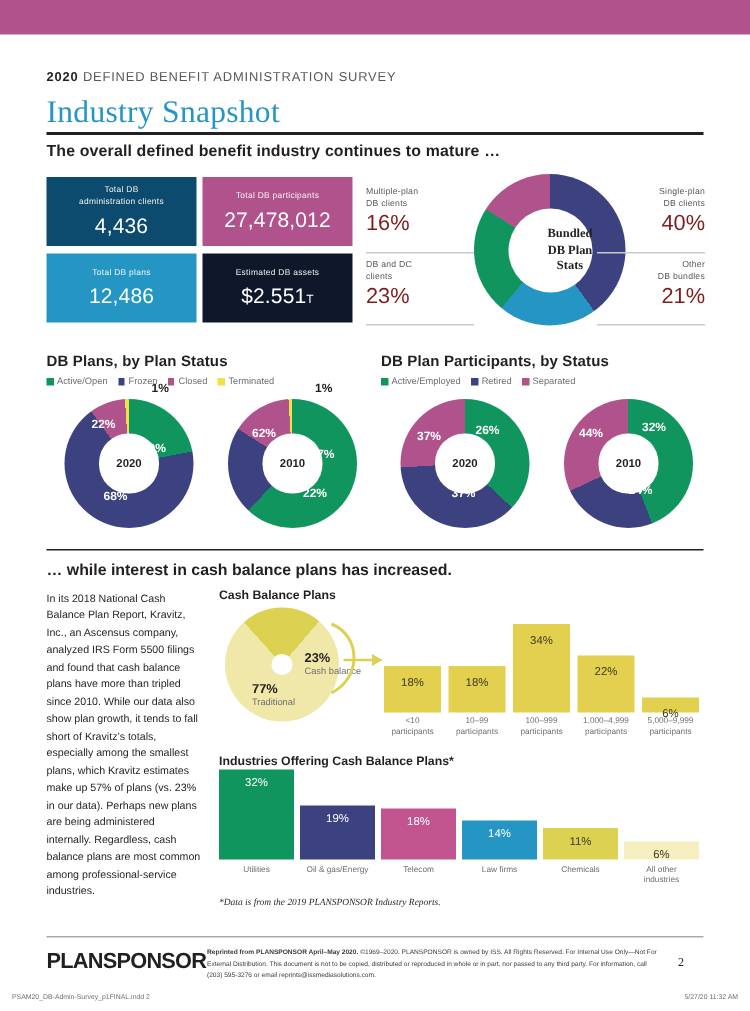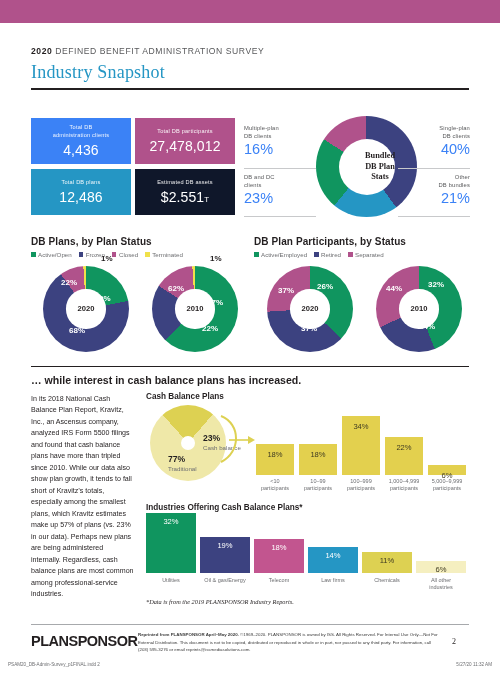--- a/index.html
+++ b/index.html
@@ -17,60 +17,60 @@
   .topbar { position: absolute; left: 0; top: 0; width: 500px; height: 23px; background: #b0528b; }
   .running-head {
     position: absolute; left: 31px; top: 46px;
     font-size: 8.6px; letter-spacing: .55px; color: #58595b; white-space: nowrap;
   }
   .running-head b { color: #231f20; font-weight: bold; }
 
   .section-title {
     position: absolute; left: 31px; top: 62px;
     font-family: "Liberation Serif", serif;
-    font-size: 18px; color: #2596c4; letter-spacing: .2px;
+    font-size: 21px; color: #2596c4; letter-spacing: .2px;
   }
   .rule { position: absolute; background: #231f20; }
   .rule-main { left: 31px; top: 88px; width: 438px; height: 1.6px; }
 
   .lede {
     position: absolute; left: 31px; top: 95px; width: 440px;
     font-size: 10.6px; font-weight: bold; letter-spacing: .1px;
   }
 
   
   .tiles { position: absolute; left: 31px; top: 118px; width: 205px; height: 97px; }
   .tile {
     position: absolute; width: 100px; height: 46px;
     display: flex; flex-direction: column; align-items: center; justify-content: center;
     color: #fff; text-align: center;
   }
   .tile .lbl { font-size: 5.6px; line-height: 1.35; letter-spacing: .2px; opacity: .93; }
   .tile .val { font-size: 14px; letter-spacing: .1px; margin-top: 2px; font-weight: 300;
                font-family: "Liberation Sans", sans-serif; }
   .tile .val .sfx { font-size: 8px; }
-  .t1 { left: 0;    top: 0;  background: #3b82f6; }
+  .t1 { left: 0;    top: 0;  background: #0c4a6e; }
   .t2 { left: 104px; top: 0;  background: #b0528b; }
   .t3 { left: 0;    top: 51px; background: #2596c4; }
   .t4 { left: 104px; top: 51px; background: #0f172a; }
 
   
   .bundle { position: absolute; left: 244px; top: 116px; width: 226px; height: 102px; }
   .bundle .ring { position: absolute; left: 72px; top: 0; width: 101px; height: 101px; border-radius: 50%; }
   .bundle .hole {
     position: absolute; left: 95px; top: 23px; width: 56px; height: 56px; border-radius: 50%;
     background: #fff; display: flex; align-items: center; justify-content: flex-end;
   }
   .bundle .hole span {
     font-family: "Liberation Serif", serif; font-weight: bold; font-size: 8.3px;
     line-height: 1.25; text-align: center; color: #231f20;
   }
   .quad { position: absolute; width: 72px; }
   .quad .q-lbl { font-size: 5.8px; line-height: 1.4; color: #58595b; letter-spacing: .15px; }
-  .quad .q-val { font-size: 14.5px; color: #3b82f6; font-weight: 300; margin-top: 1px; }
+  .quad .q-val { font-size: 14.5px; color: #7f1d1d; font-weight: 300; margin-top: 1px; }
   .q-tl { left: 0;   top: 8px;  text-align: left; }
   .q-tr { left: 154px; top: 8px; text-align: right; }
   .q-bl { left: 0;   top: 57px; text-align: left; }
   .q-br { left: 154px; top: 57px; text-align: right; }
   .hairline { position: absolute; height: 1px; background: #c8c9cb; width: 72px; }
   .h1 { left: 0; top: 52px; } .h2 { left: 154px; top: 52px; }
   .h3 { left: 0; top: 100px; } .h4 { left: 154px; top: 100px; }
 
   
   .block-title { position: absolute; font-size: 10px; font-weight: bold; letter-spacing: .1px; }
@@ -156,20 +156,21 @@
 
   <div class="topbar"></div>
 
   <div class="running-head">
     <b>2020</b>
     <span>DEFINED BENEFIT ADMINISTRATION SURVEY</span>
   </div>
 
   <div class="section-title">Industry Snapshot</div>
   <div class="rule rule-main"></div>
+  <div class="lede">The overall defined benefit industry continues to mature …</div>
 
   <div class="tiles">
     <div class="tile t1">
       <div class="lbl">Total DB<br>administration clients</div>
       <div class="val">4,436</div>
     </div>
     <div class="tile t2">
       <div class="lbl">Total DB participants</div>
       <div class="val">27,478,012</div>
     </div>

